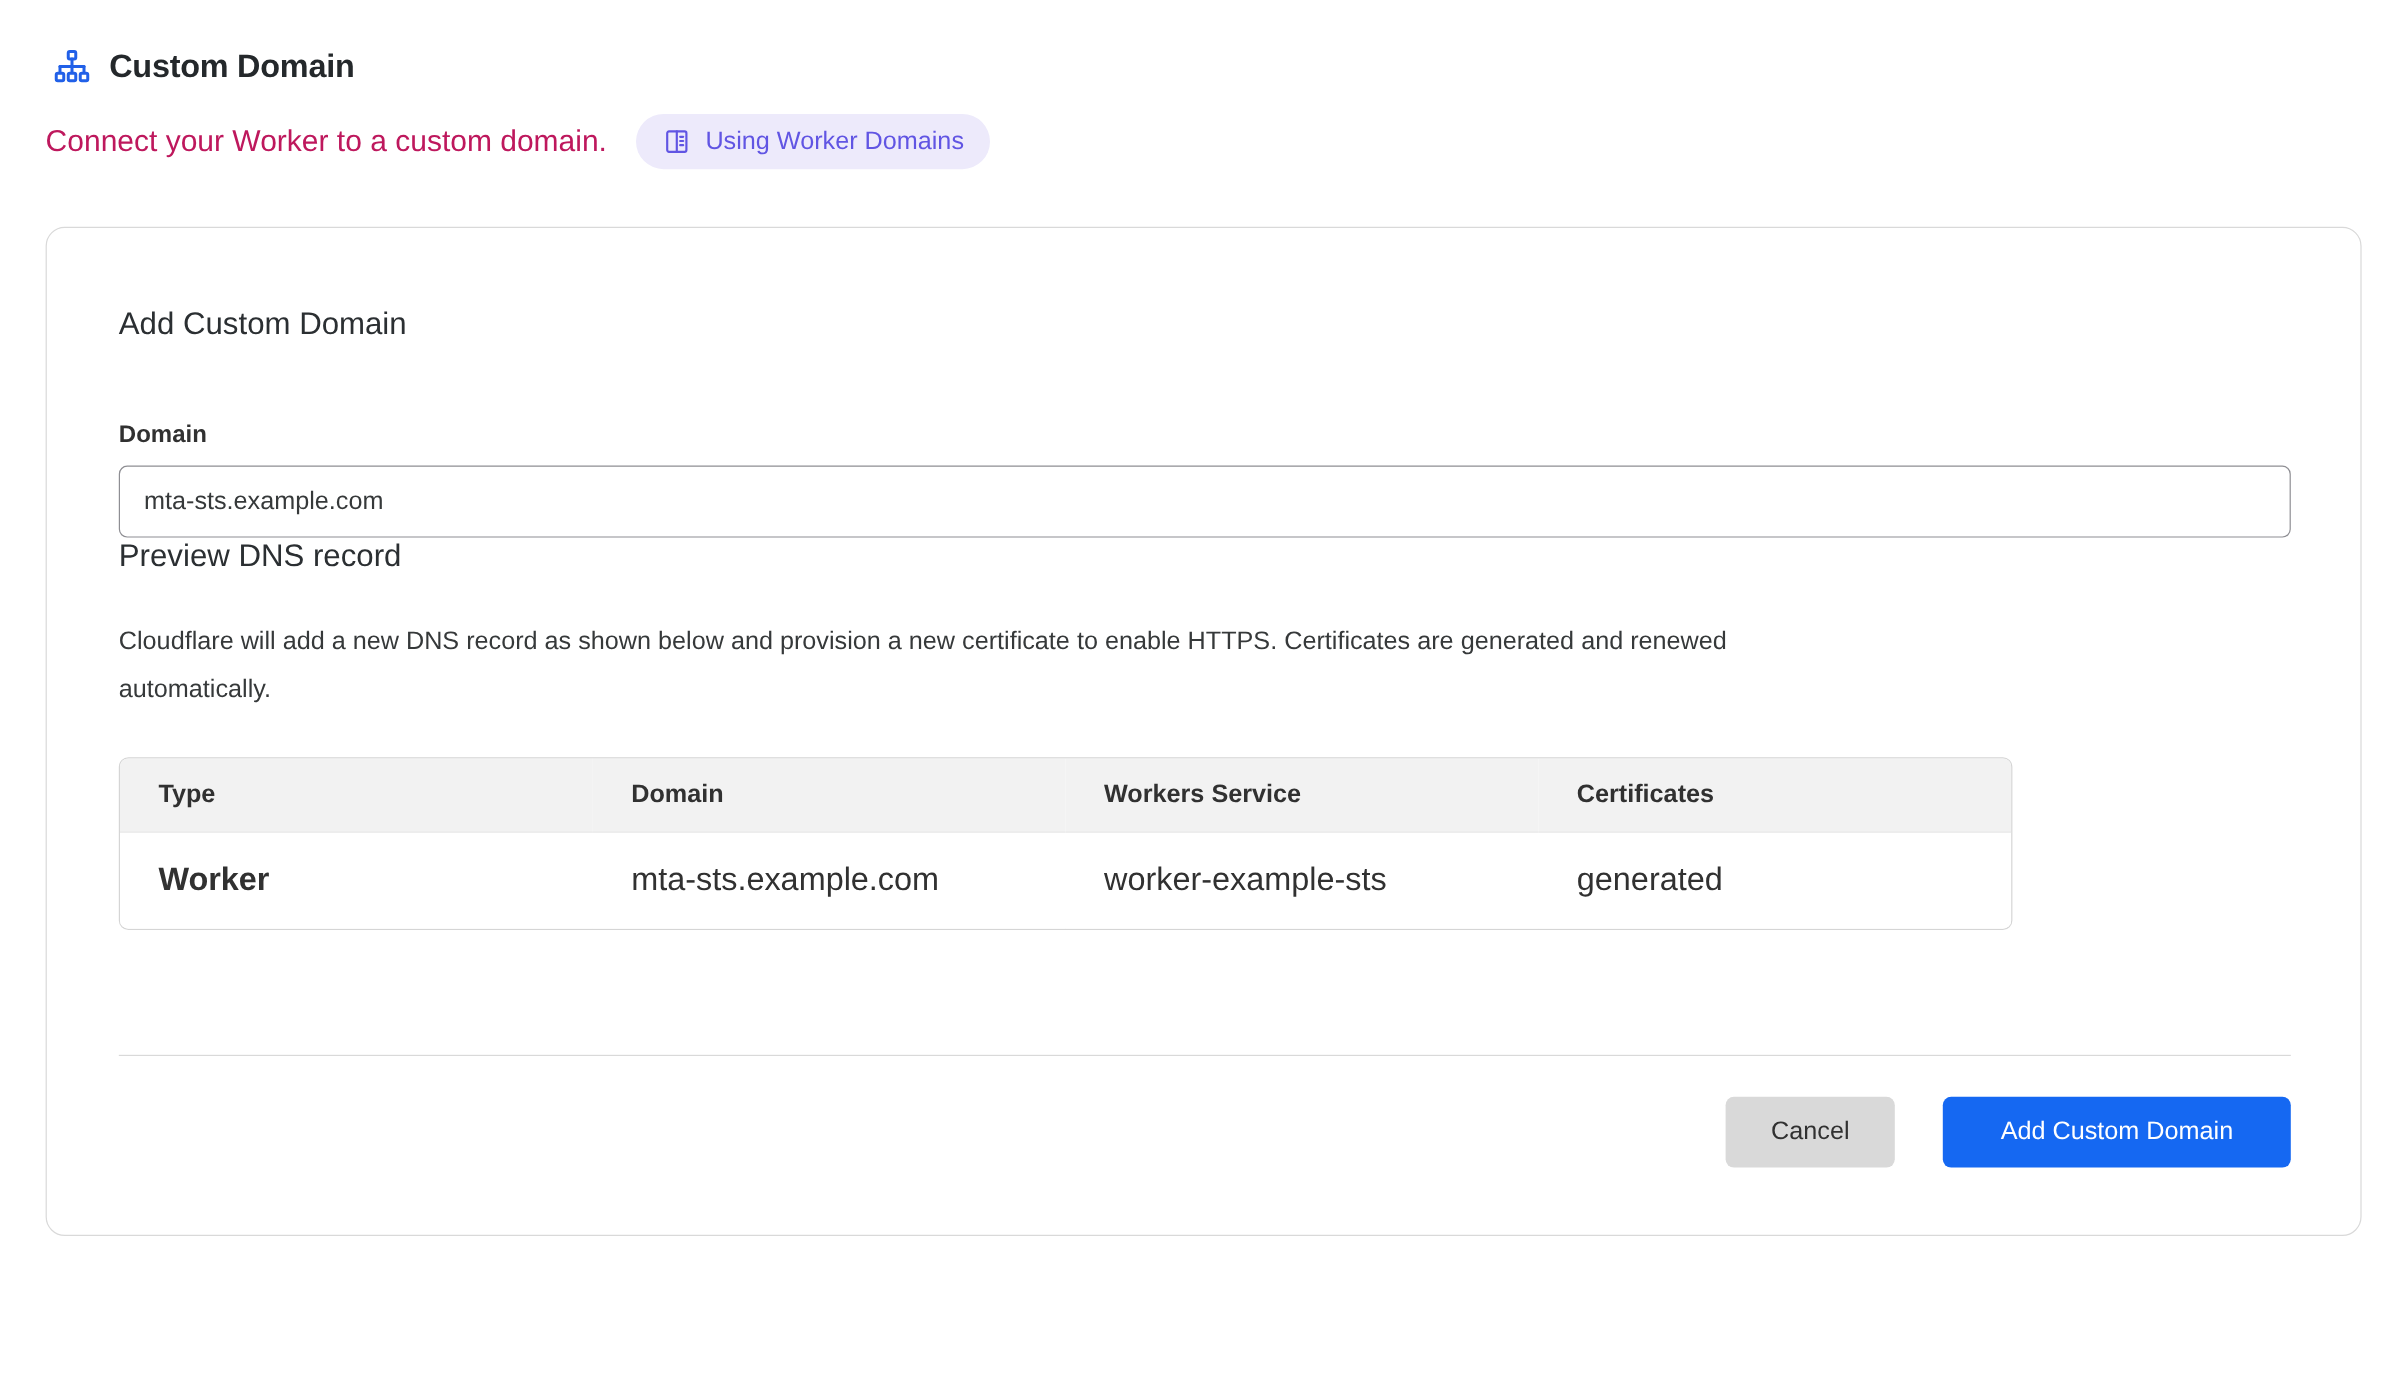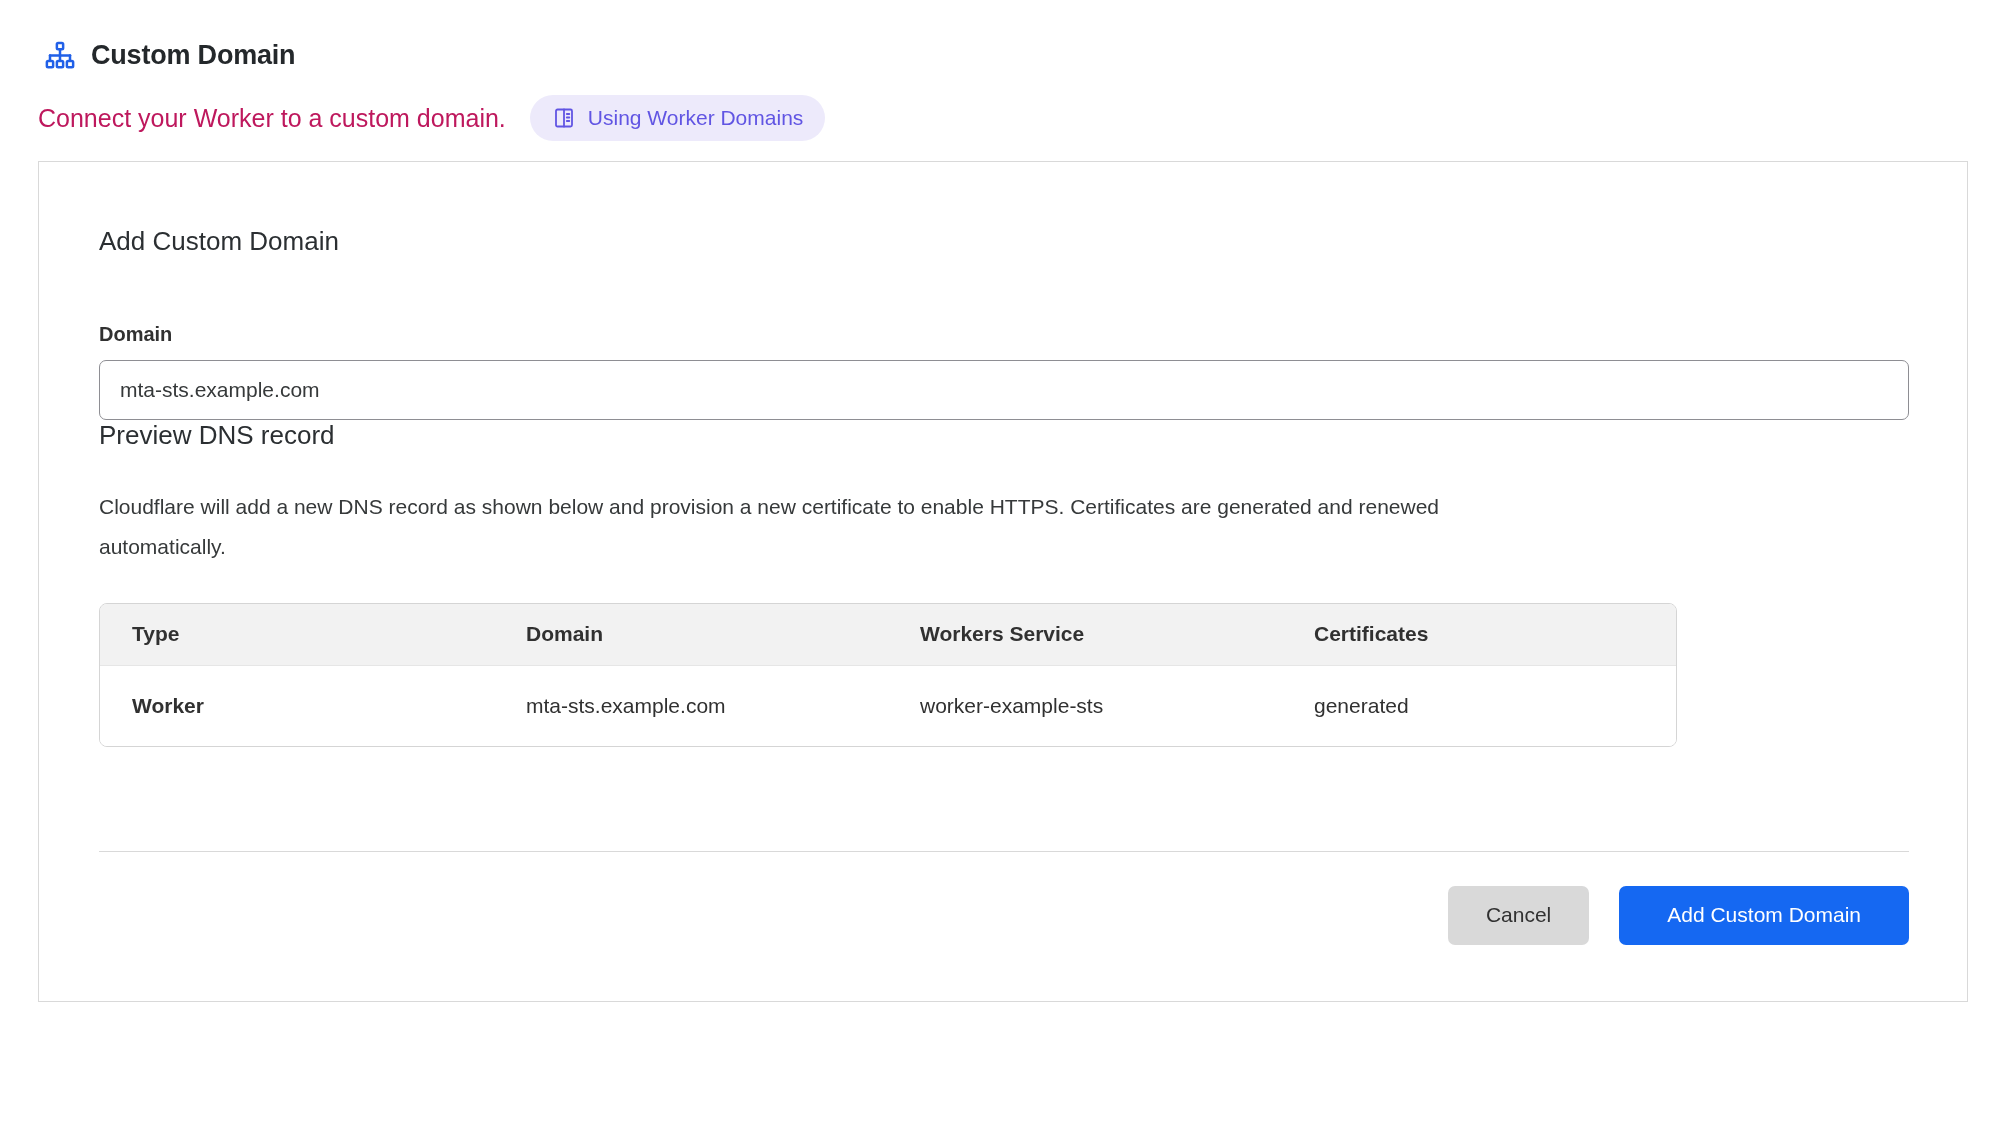--- a/index.html
+++ b/index.html
@@ -29,22 +29,22 @@
   .subtitle-row p{font-size:25px;margin:0;color:#be185d}
   .docs-badge{
     display:inline-flex;align-items:center;gap:12px;
     background:var(--link-purple-bg);color:var(--link-purple);
     border-radius:24px;padding:11px 22px;font-size:21px;
     text-decoration:none;cursor:pointer;
   }
   .docs-badge svg{display:block}
 
   .card{
-    width:1930px;margin-top:20px;
-    border:1px solid var(--border);border-radius:0;
+    width:1930px;margin-top:48px;
+    border:1px solid var(--border);border-radius:16px;
     padding:64px 60px 56px;
   }
   .card h2{font-size:26px;font-weight:500;margin:0;color:#2b2f32}
   .desc{font-size:21px;margin:40px 0 0;color:#36393a}
   .desc strong{font-weight:700}
 
   .field{margin-top:66px}
   .field label{display:block;font-size:20px;font-weight:700;color:#313131}
   .field input{
     display:block;margin-top:14px;width:1810px;height:60px;
@@ -64,30 +64,30 @@
     margin-top:36px;width:1578px;
     border:1px solid #d5d5d5;border-radius:8px;overflow:hidden;
   }
   .table-wrap table{margin:0;width:100%}
   th{
     background:var(--table-header-bg);text-align:left;
     font-size:21px;font-weight:600;height:62px;
     padding:0 10px 0 32px;border-bottom:1px solid #e6e6e6;width:25%;
   }
   td{
-    font-size:21px;height:80px;padding:0 10px 0 32px;background:#fff;width:25%;
+    font-size:27px;height:80px;padding:0 10px 0 32px;background:#fff;width:25%;
   }
   td.bold{font-weight:700}
 
   hr.divider{
     width:1810px;margin:104px 0 0;border:none;
     border-top:1px solid var(--border);
   }
 
-  .actions{display:flex;justify-content:flex-end;align-items:flex-start;gap:30px;margin-top:34px;width:1810px}
+  .actions{display:flex;justify-content:flex-end;align-items:flex-start;gap:40px;margin-top:34px;width:1810px}
   .btn{
     height:59px;border:none;border-radius:7px;font-size:21px;
     font-family:"Liberation Sans",sans-serif;cursor:pointer;
   }
   .btn-cancel{background:var(--cancel-bg);color:#313131;padding:0 38px}
   .btn-primary{background:var(--accent-blue);color:#fff;padding:0 48px}
 </style>
 </head>
 <body>
 

